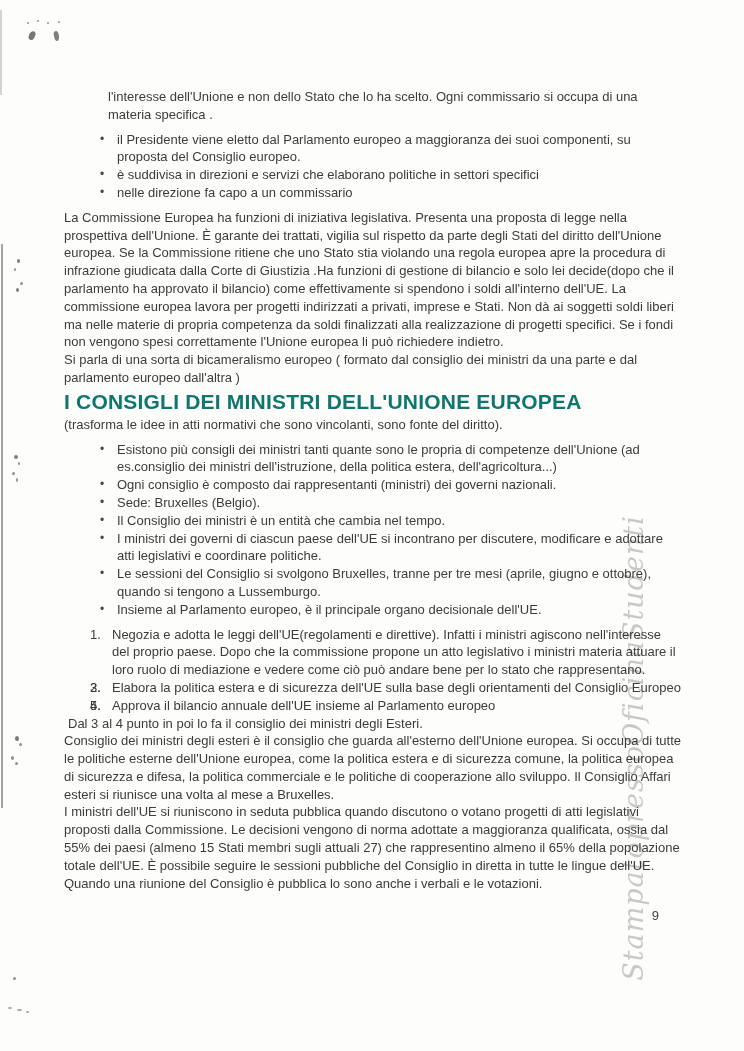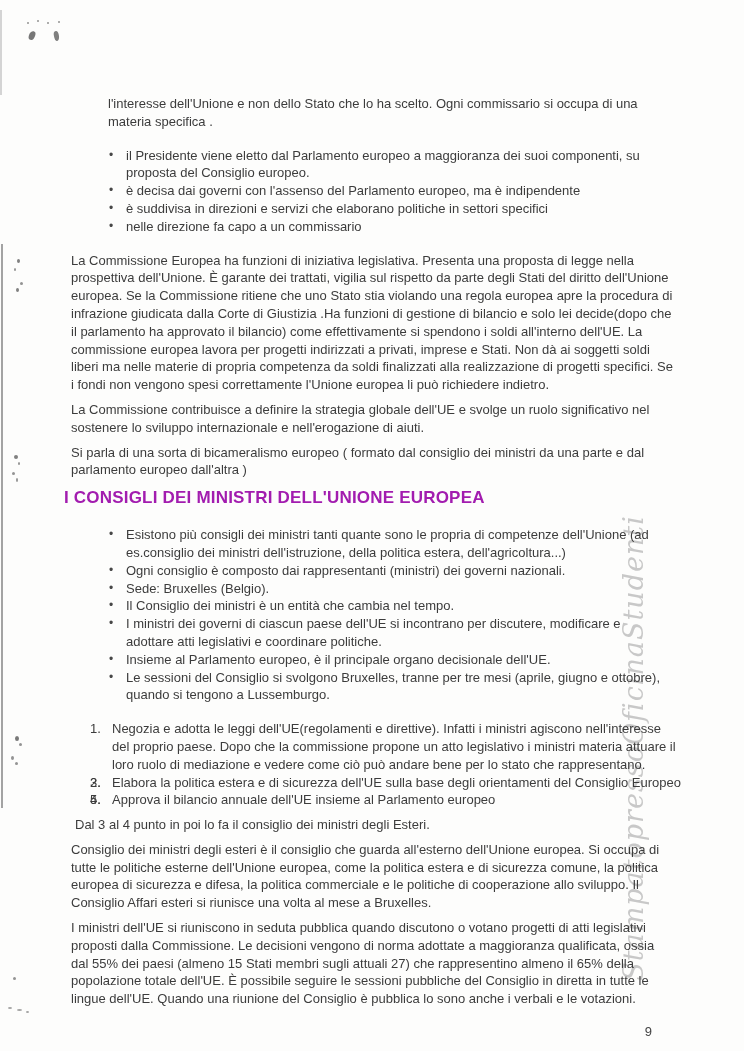--- a/index.html
+++ b/index.html
@@ -6,33 +6,33 @@
   body{
     width:744px;height:1051px;position:relative;overflow:hidden;
     background:#fdfdfc;
     font-family:"Liberation Sans","DejaVu Sans",sans-serif;
   }
   .page{position:absolute;inset:0;}
   .content{
     position:absolute;left:64px;top:88px;width:618px;
     font-size:13px;line-height:17.8px;color:#3c3c3c;z-index:2;
   }
-  .content p{margin:7px;}
+  .content p{margin:0;}
   .cont{margin-left:44px !important;}
-  ul.bullets{list-style:none;margin:16px;padding:0;}
+  ul.bullets{list-style:none;margin:7px;padding:0;}
   ul.bullets li{position:relative;padding-left:46px;}
   ul.bullets li::before{
     content:"\2022";position:absolute;left:29px;top:0;
     font-size:12px;color:#474747;
   }
   ol.numbered{list-style:none;margin:0;padding:0;}
   ol.numbered li{position:relative;padding-left:48px;}
   ol.numbered .num{position:absolute;left:26px;top:0;}
   h1.sec-title{
-    font-size:17px;line-height:24px;font-weight:bold;color:#a21caf;
+    font-size:21px;line-height:24px;font-weight:bold;color:#0f766e;
     margin:3px 0 2px 0;letter-spacing:.2px;
   }
   .tasks-heading{margin-top:16px !important;}
   .note{text-indent:4px;}
   .page-number{
     text-align:right;padding-right:23px;margin-top:15px !important;color:#444;
   }
   .watermark{
     position:absolute;left:633px;top:748px;
     transform:translate(-50%,-50%) rotate(-90deg);
@@ -78,39 +78,38 @@
   <div class="speck" style="left:8px;top:1007px;width:4px;height:2px;opacity:.5"></div>
   <div class="speck" style="left:17px;top:1009px;width:5px;height:2px;opacity:.5"></div>
   <div class="speck" style="left:26px;top:1011px;width:3px;height:2px;opacity:.5"></div>
 
   <div class="content">
 
     <p class="cont">l'interesse dell'Unione e non dello Stato che lo ha scelto. Ogni commissario si occupa di una materia specifica .</p>
 
     <ul class="bullets">
       <li>il Presidente viene eletto dal Parlamento europeo a maggioranza dei suoi componenti, su proposta del Consiglio europeo.</li>
-      <li>è decisa dai governi con l'assenso del Parlamento europeo, ma è indipendente</li>
       <li>è suddivisa in direzioni e servizi che elaborano politiche in settori specifici</li>
       <li>nelle direzione fa capo a un commissario</li>
     </ul>
 
     <p>La Commissione Europea ha funzioni di iniziativa legislativa. Presenta una proposta di legge nella prospettiva dell'Unione. È garante dei trattati, vigilia sul rispetto da parte degli Stati del diritto dell'Unione europea. Se la Commissione ritiene che uno Stato stia violando una regola europea apre la procedura di infrazione giudicata dalla Corte di Giustizia .Ha funzioni di gestione di bilancio e solo lei decide(dopo che il parlamento ha approvato il bilancio) come effettivamente si spendono i soldi all'interno dell'UE. La commissione europea lavora per progetti indirizzati a privati, imprese e Stati. Non dà ai soggetti soldi liberi ma nelle materie di propria competenza da soldi finalizzati alla realizzazione di progetti specifici. Se i fondi non vengono spesi correttamente l'Unione europea li può richiedere indietro.</p>
-    <p>La Commissione contribuisce a definire la strategia globale dell'UE e svolge un ruolo significativo nel sostenere lo sviluppo internazionale e nell'erogazione di aiuti.</p>
     <p>Si parla di una sorta di bicameralismo europeo ( formato dal consiglio dei ministri da una parte e dal parlamento europeo dall'altra )</p>
 
     <h1 class="sec-title">I CONSIGLI DEI MINISTRI DELL'UNIONE EUROPEA</h1>
+    <p>(trasforma le idee in atti normativi che sono vincolanti, sono fonte del diritto).</p>
 
     <ul class="bullets">
       <li>Esistono più consigli dei ministri tanti quante sono le propria di competenze dell'Unione (ad es.consiglio dei ministri dell'istruzione, della politica estera, dell'agricoltura...)</li>
       <li>Ogni consiglio è composto dai rappresentanti (ministri) dei governi nazionali.</li>
       <li>Sede: Bruxelles (Belgio).</li>
       <li>Il Consiglio dei ministri è un entità che cambia nel tempo.</li>
       <li>I ministri dei governi di ciascun paese dell'UE si incontrano per discutere, modificare e adottare atti legislativi e coordinare politiche.</li>
+      <li>Le sessioni del Consiglio si svolgono Bruxelles, tranne per tre mesi (aprile, giugno e ottobre), quando si tengono a Lussemburgo.</li>
       <li>Insieme al Parlamento europeo, è il principale organo decisionale dell'UE.</li>
-      <li>Le sessioni del Consiglio si svolgono Bruxelles, tranne per tre mesi (aprile, giugno e ottobre), quando si tengono a Lussemburgo.</li>
     </ul>
 
 
     <ol class="numbered">
       <li><span class="num">1.</span><span>Negozia e adotta le leggi dell'UE(regolamenti e direttive). Infatti i ministri agiscono nell'interesse del proprio paese. Dopo che la commissione propone un atto legislativo i ministri materia attuare il loro ruolo di mediazione e vedere come ciò può andare bene per lo stato che rappresentano.</span></li>
       <li><span class="num">2.</span></li>
       <li><span class="num">3.</span><span>Elabora la politica estera e di sicurezza dell'UE sulla base degli orientamenti del Consiglio Europeo</span></li>
       <li><span class="num">4.</span></li>
       <li><span class="num">5.</span><span>Approva il bilancio annuale dell'UE insieme al Parlamento europeo</span></li>
     </ol>

